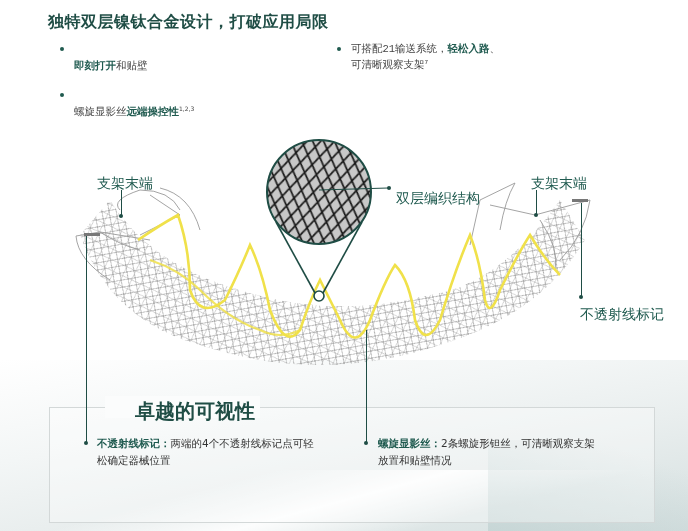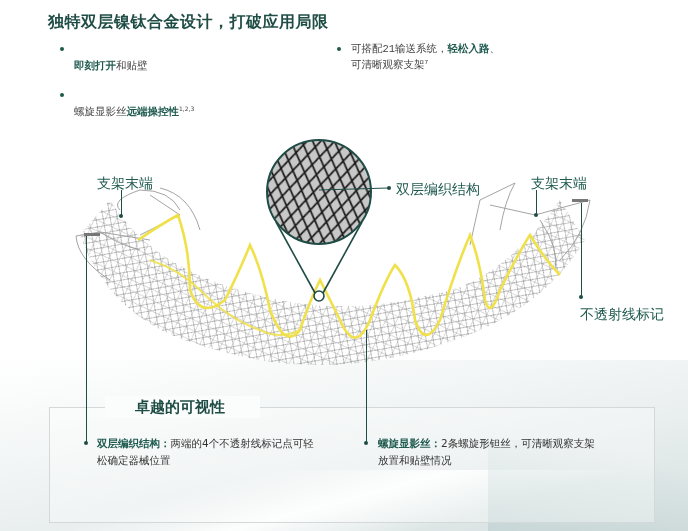--- a/index.html
+++ b/index.html
@@ -36,21 +36,21 @@
   .label { position:absolute; font-size:14px; font-weight:normal; color:#1f5a4f; }
   .leader { position:absolute; background:#1f4d45; }
   .dot { position:absolute; width:4px; height:4px; border-radius:50%; background:#1f4d45; }
 
   .visbox {
     position:absolute; left:49px; top:407px; width:606px; height:116px;
     border:1px solid #d3d8d8; background:rgba(255,255,255,0.35); box-sizing:border-box;
   }
   .vis-title-bg { position:absolute; left:105px; top:396px; width:155px; height:22px; background:#fbfcfc; }
   .vis-title {
-    position:absolute; left:135px; top:398px; font-size:15px; font-weight:bold; color:#1f4d45;
+    position:absolute; left:135px; top:398px; font-size:20px; font-weight:bold; color:#1f4d45;
   }
   .vis-text { position:absolute; font-size:10.5px; line-height:17px; color:#333; }
 </style>
 </head>
 <body>
 
 <div class="bg-bottom"></div>
 <div class="bg-shard1"></div>
 <div class="bg-shard2"></div>
 
@@ -129,38 +129,38 @@
     <circle cx="319" cy="296" r="5" fill="#fff" stroke="#1f4d45" stroke-width="1.6"></circle>
     <line x1="319" y1="190" x2="388" y2="188" stroke="#1f4d45" stroke-width="1"></line>
     <circle cx="389" cy="188" r="2" fill="#1f4d45"></circle>
   </g>
 </svg>
 
 <div class="label" style="left:97px;top:175px">支架末端</div>
 <div class="leader" style="left:121px;top:190px;width:1px;height:26px"></div>
 <div class="dot" style="left:119px;top:214px"></div>
 
-<div class="label" style="left:396px;top:181px">双层编织结构</div>
+<div class="label" style="left:396px;top:190px">双层编织结构</div>
 
 <div class="label" style="left:531px;top:175px">支架末端</div>
 <div class="leader" style="left:536px;top:190px;width:1px;height:25px"></div>
 <div class="dot" style="left:534px;top:213px"></div>
 
 <div class="leader" style="left:581px;top:203px;width:1px;height:94px"></div>
 <div class="dot" style="left:579px;top:295px"></div>
 <div class="label" style="left:580px;top:306px">不透射线标记</div>
 
 <div class="visbox"></div>
 <div class="vis-title-bg"></div>
 <div class="vis-title">卓越的可视性</div>
 
 <div class="leader" style="left:86px;top:236px;width:1px;height:207px"></div>
 <div class="dot" style="left:84px;top:441px"></div>
 <div class="vis-text" style="left:97px;top:435px;width:250px">
-  <span class="hl">双层编织结构：</span><span>两端的4个不透射线标记点可轻</span><br>
+  <span class="hl">不透射线标记：</span><span>两端的4个不透射线标记点可轻</span><br>
   <span>松确定器械位置</span>
 </div>
 
 <div class="leader" style="left:366px;top:330px;width:1px;height:113px"></div>
 <div class="dot" style="left:364px;top:441px"></div>
 <div class="vis-text" style="left:378px;top:435px;width:270px">
   <span class="hl">螺旋显影丝：</span><span>2条螺旋形钽丝，可清晰观察支架</span><br>
   <span>放置和贴壁情况</span>
 </div>
 

